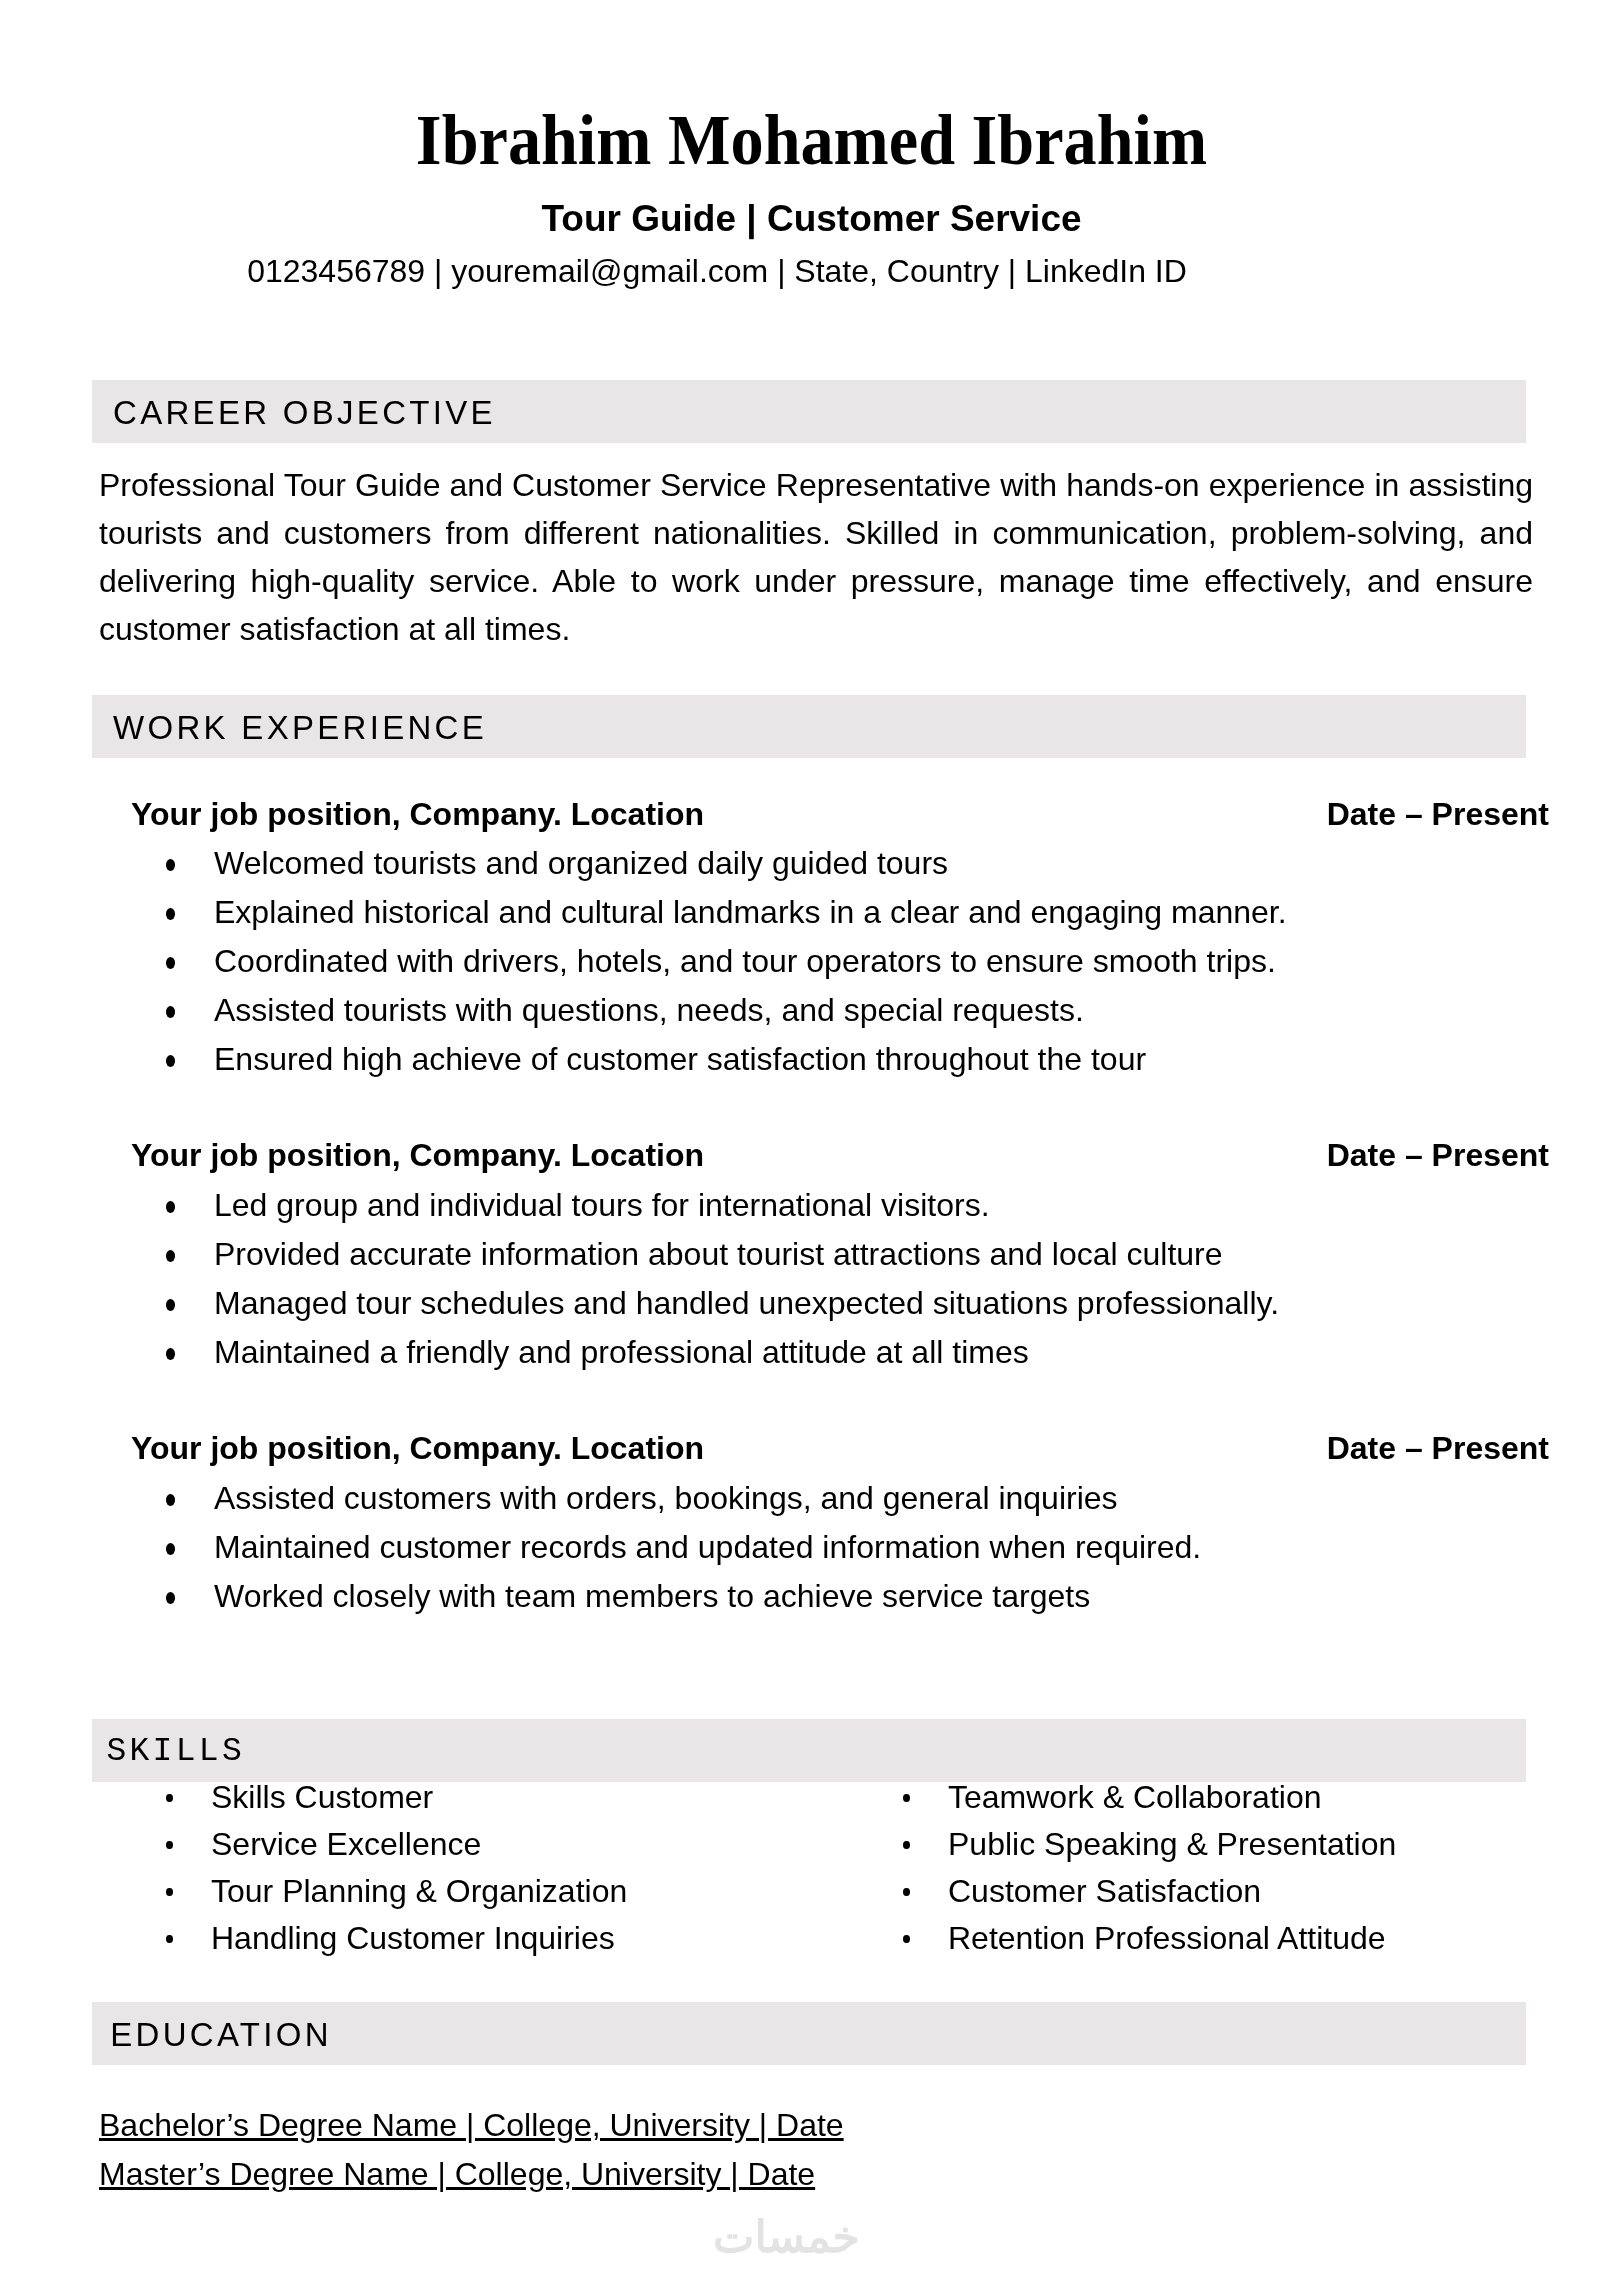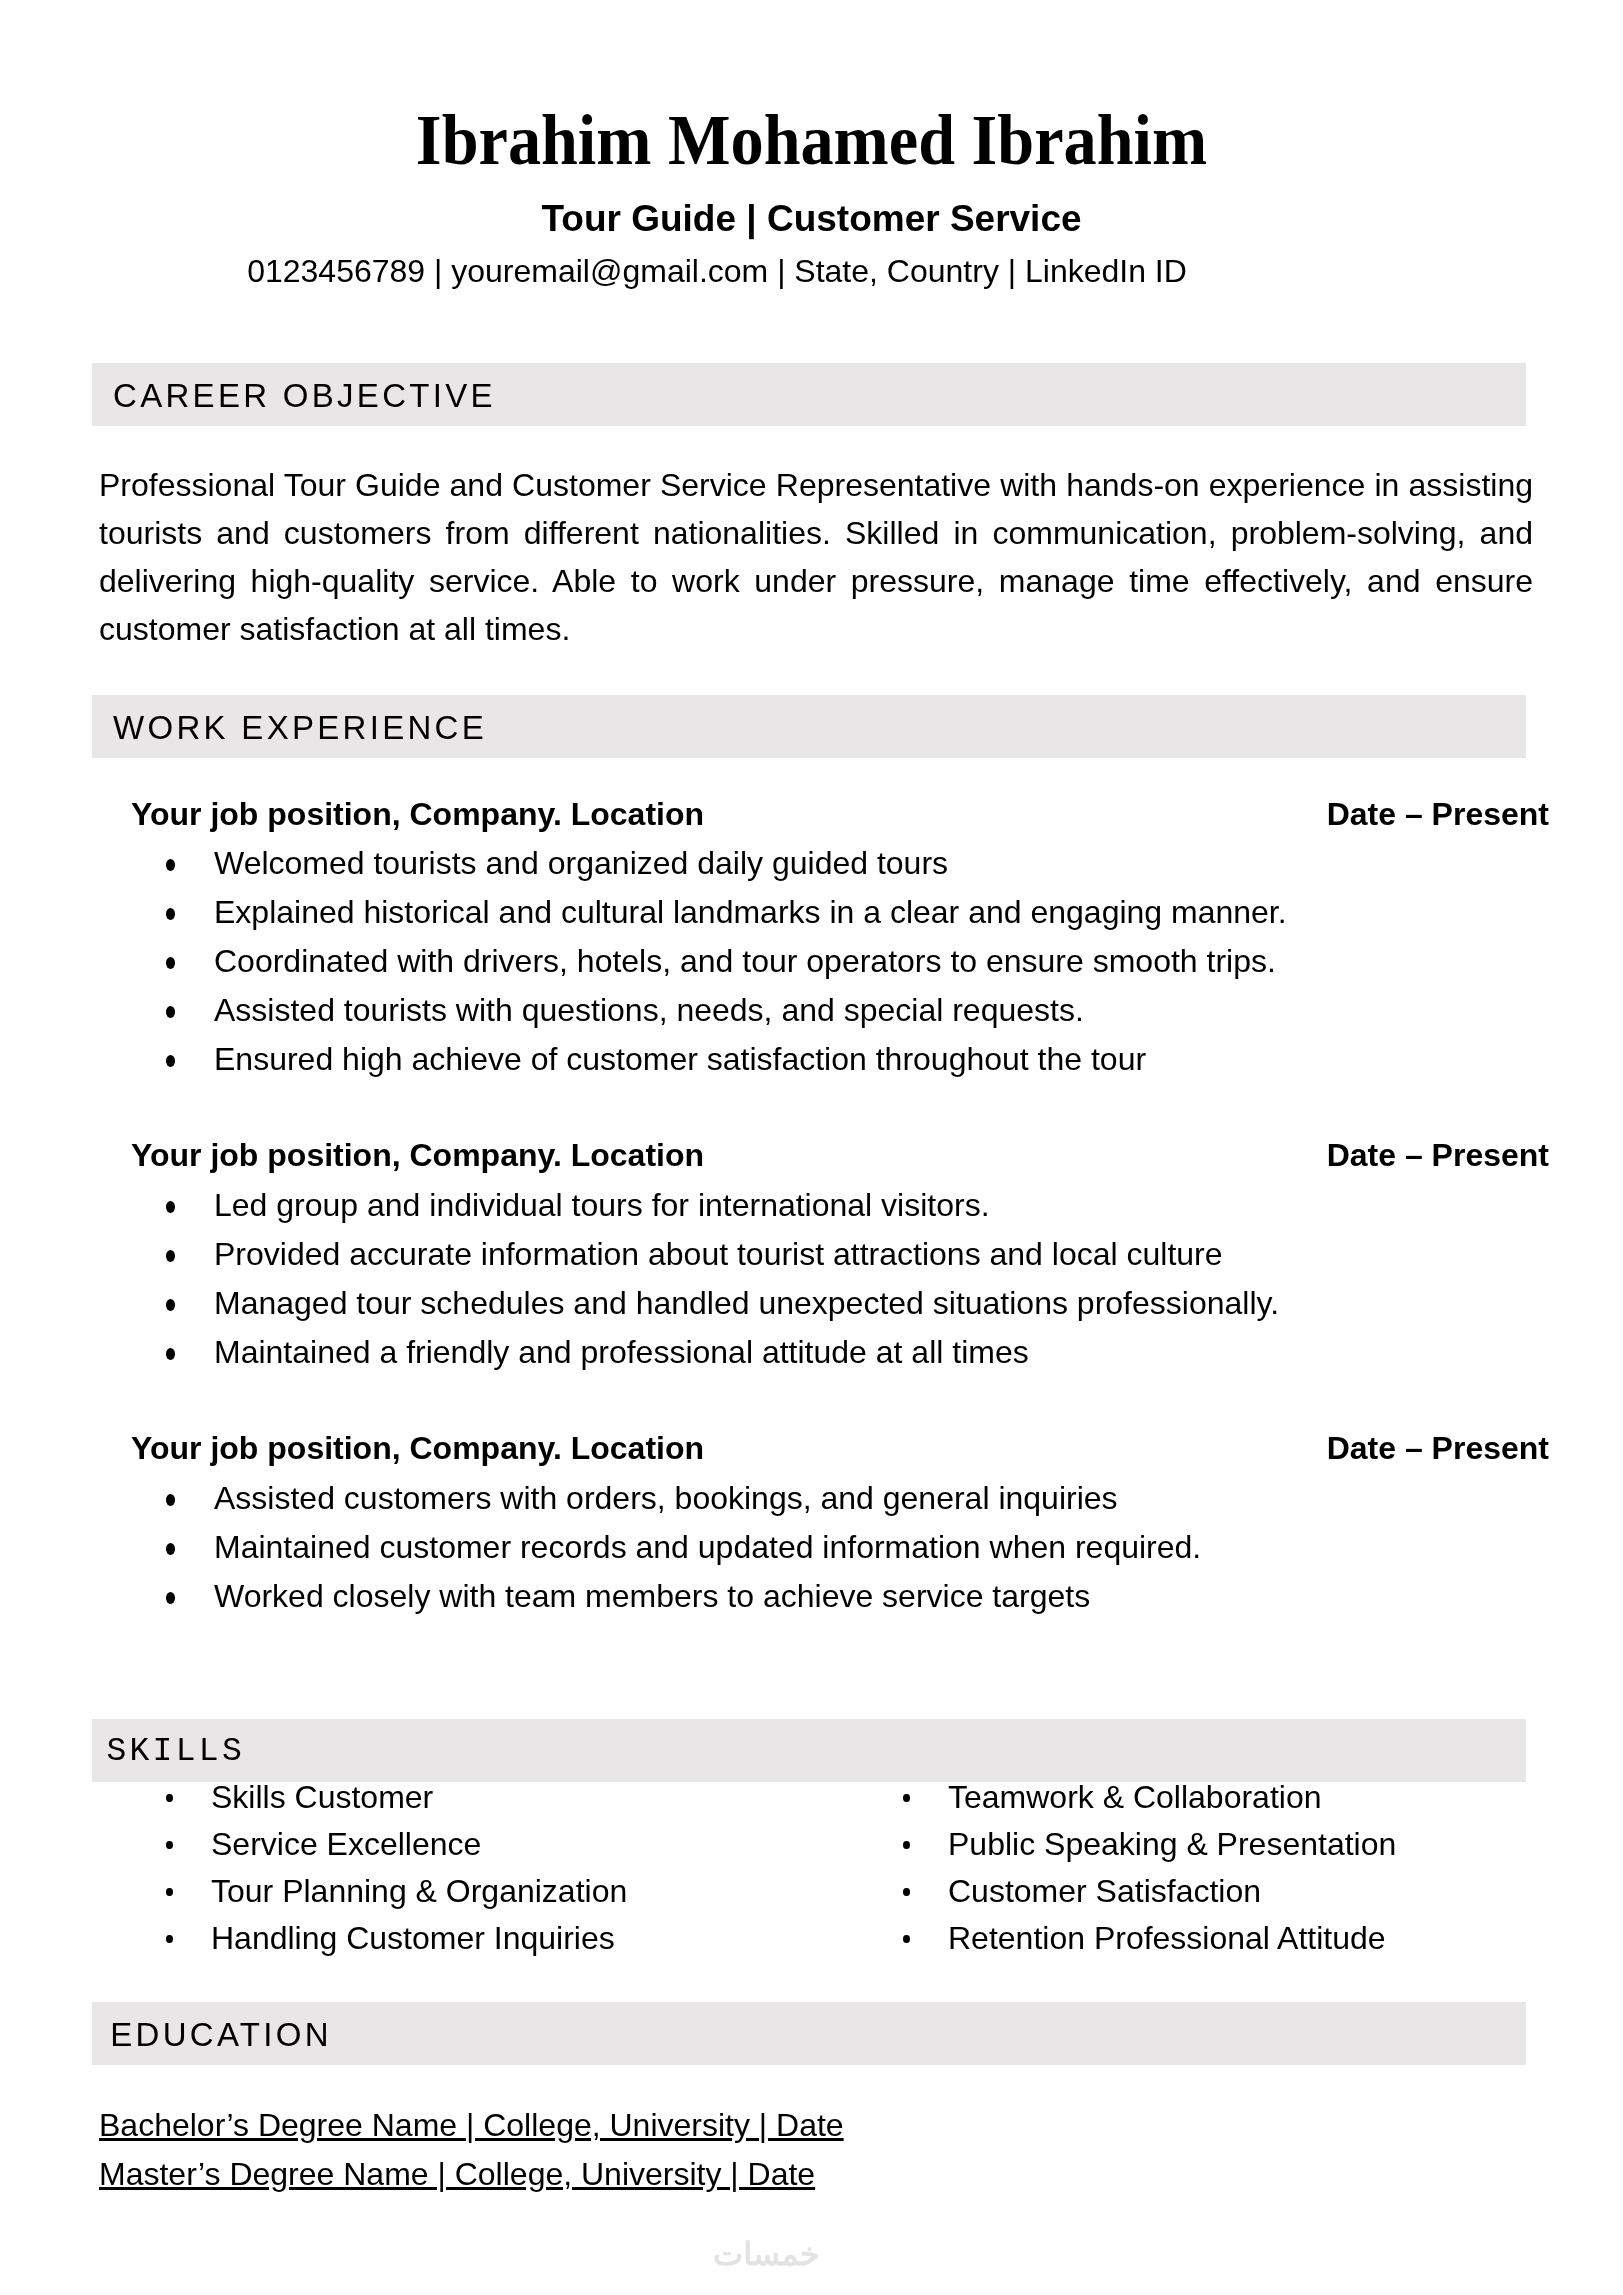--- a/index.html
+++ b/index.html
@@ -18,30 +18,30 @@
           text-align:justify; }
   .job-head { position:absolute; left:99px; width:1418px; font-weight:bold; font-size:32px; line-height:39px;margin-left:32px; }
   .job-head .date { position:absolute; right:0; top:0; }
   ul.bullets { position:absolute; left:115px; margin:0; padding:0; list-style:none; }
   ul.bullets li { position:relative; padding-left:99px; font-size:32px; line-height:49px; white-space:nowrap; }
   ul.bullets li .dot { position:absolute; left:51px; top:20px; width:9.2px; height:11.8px; border-radius:50%; background:#000; }
   .skills-col { position:absolute; margin:0; padding:0; list-style:none; }
   .skills-col li { position:relative; padding-left:50px; font-size:32px; line-height:47px; white-space:nowrap; }
   .skills-col li .sdot { position:absolute; left:5.2px; top:20px; width:6.5px; height:7.9px; border-radius:50%; background:#000; }
   .edu { position:absolute; left:99px; font-size:32px; line-height:48px;text-decoration:underline; }
-  .watermark { position:absolute; left:713px; top:2211px; font-size:32px; color:#e3e3e3; font-weight:bold; direction:rtl;margin-top:24px; }
+  .watermark { position:absolute; left:713px; top:2211px; font-size:44px; color:#e3e3e3; font-weight:bold; direction:rtl; }
 </style>
 </head>
 <body>
 
 <div class="name">Ibrahim Mohamed Ibrahim</div>
 <div class="title">Tour Guide | Customer Service</div>
 <div class="contact">0123456789 | youremail@gmail.com | State, Country | LinkedIn ID</div>
 
-<div class="bar" style="top:363px;">
+<div class="bar" style="top:380px;">
   <span>CAREER OBJECTIVE</span>
 </div>
 <div class="para">Professional Tour Guide and Customer Service Representative with hands-on experience in assisting tourists and customers from different nationalities. Skilled in communication, problem-solving, and delivering high-quality service. Able to work under pressure, manage time effectively, and ensure customer satisfaction at all times.</div>
 
 <div class="bar" style="top:695px;">
   <span>WORK EXPERIENCE</span>
 </div>
 
 <div class="job-head" style="top:795px;">
   <span>Your job position, Company. Location</span>

